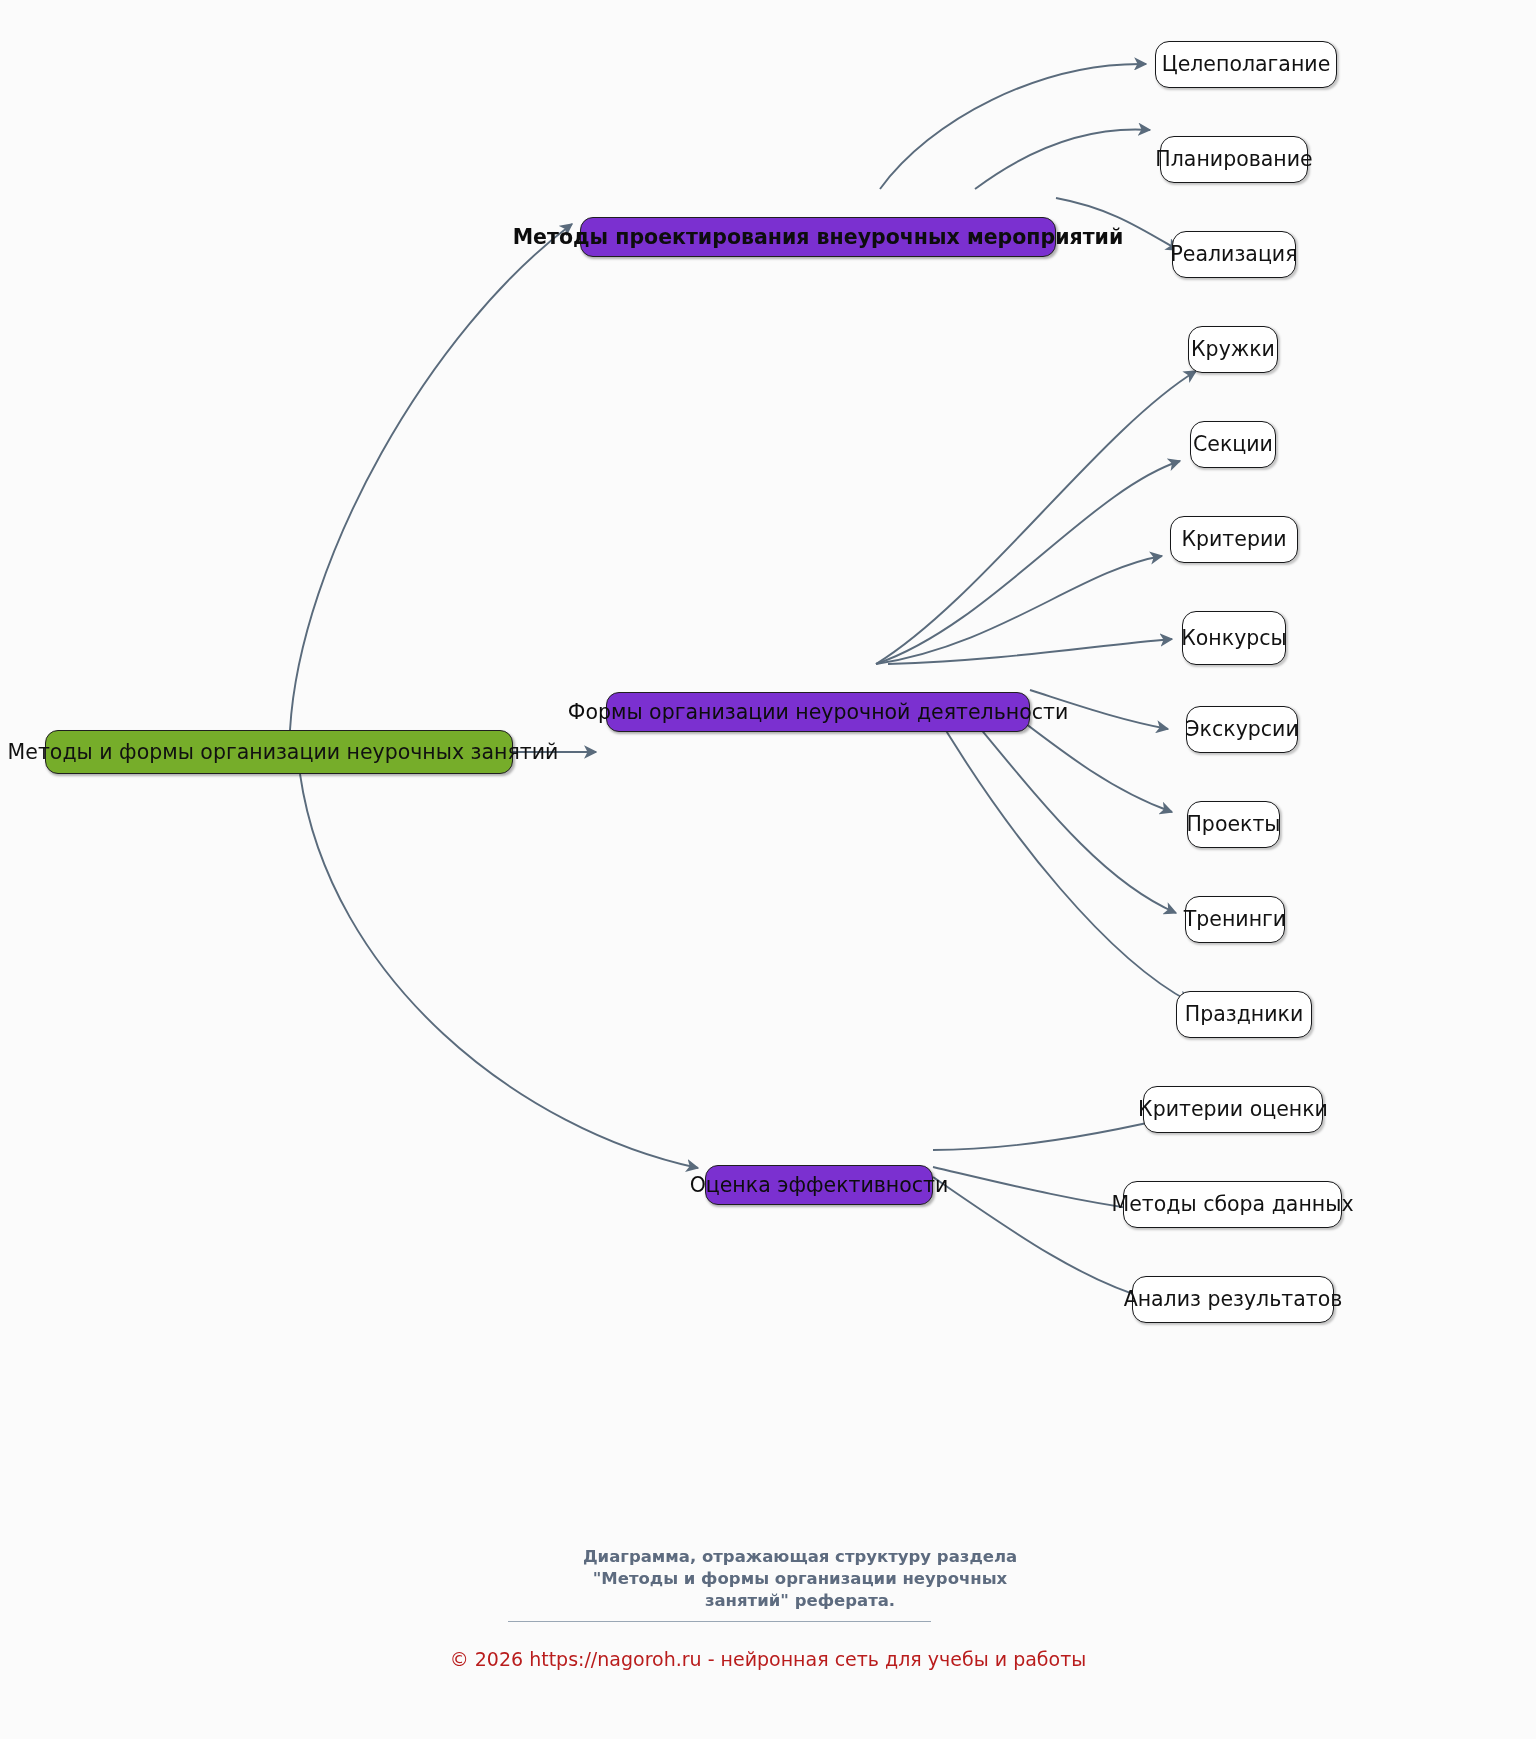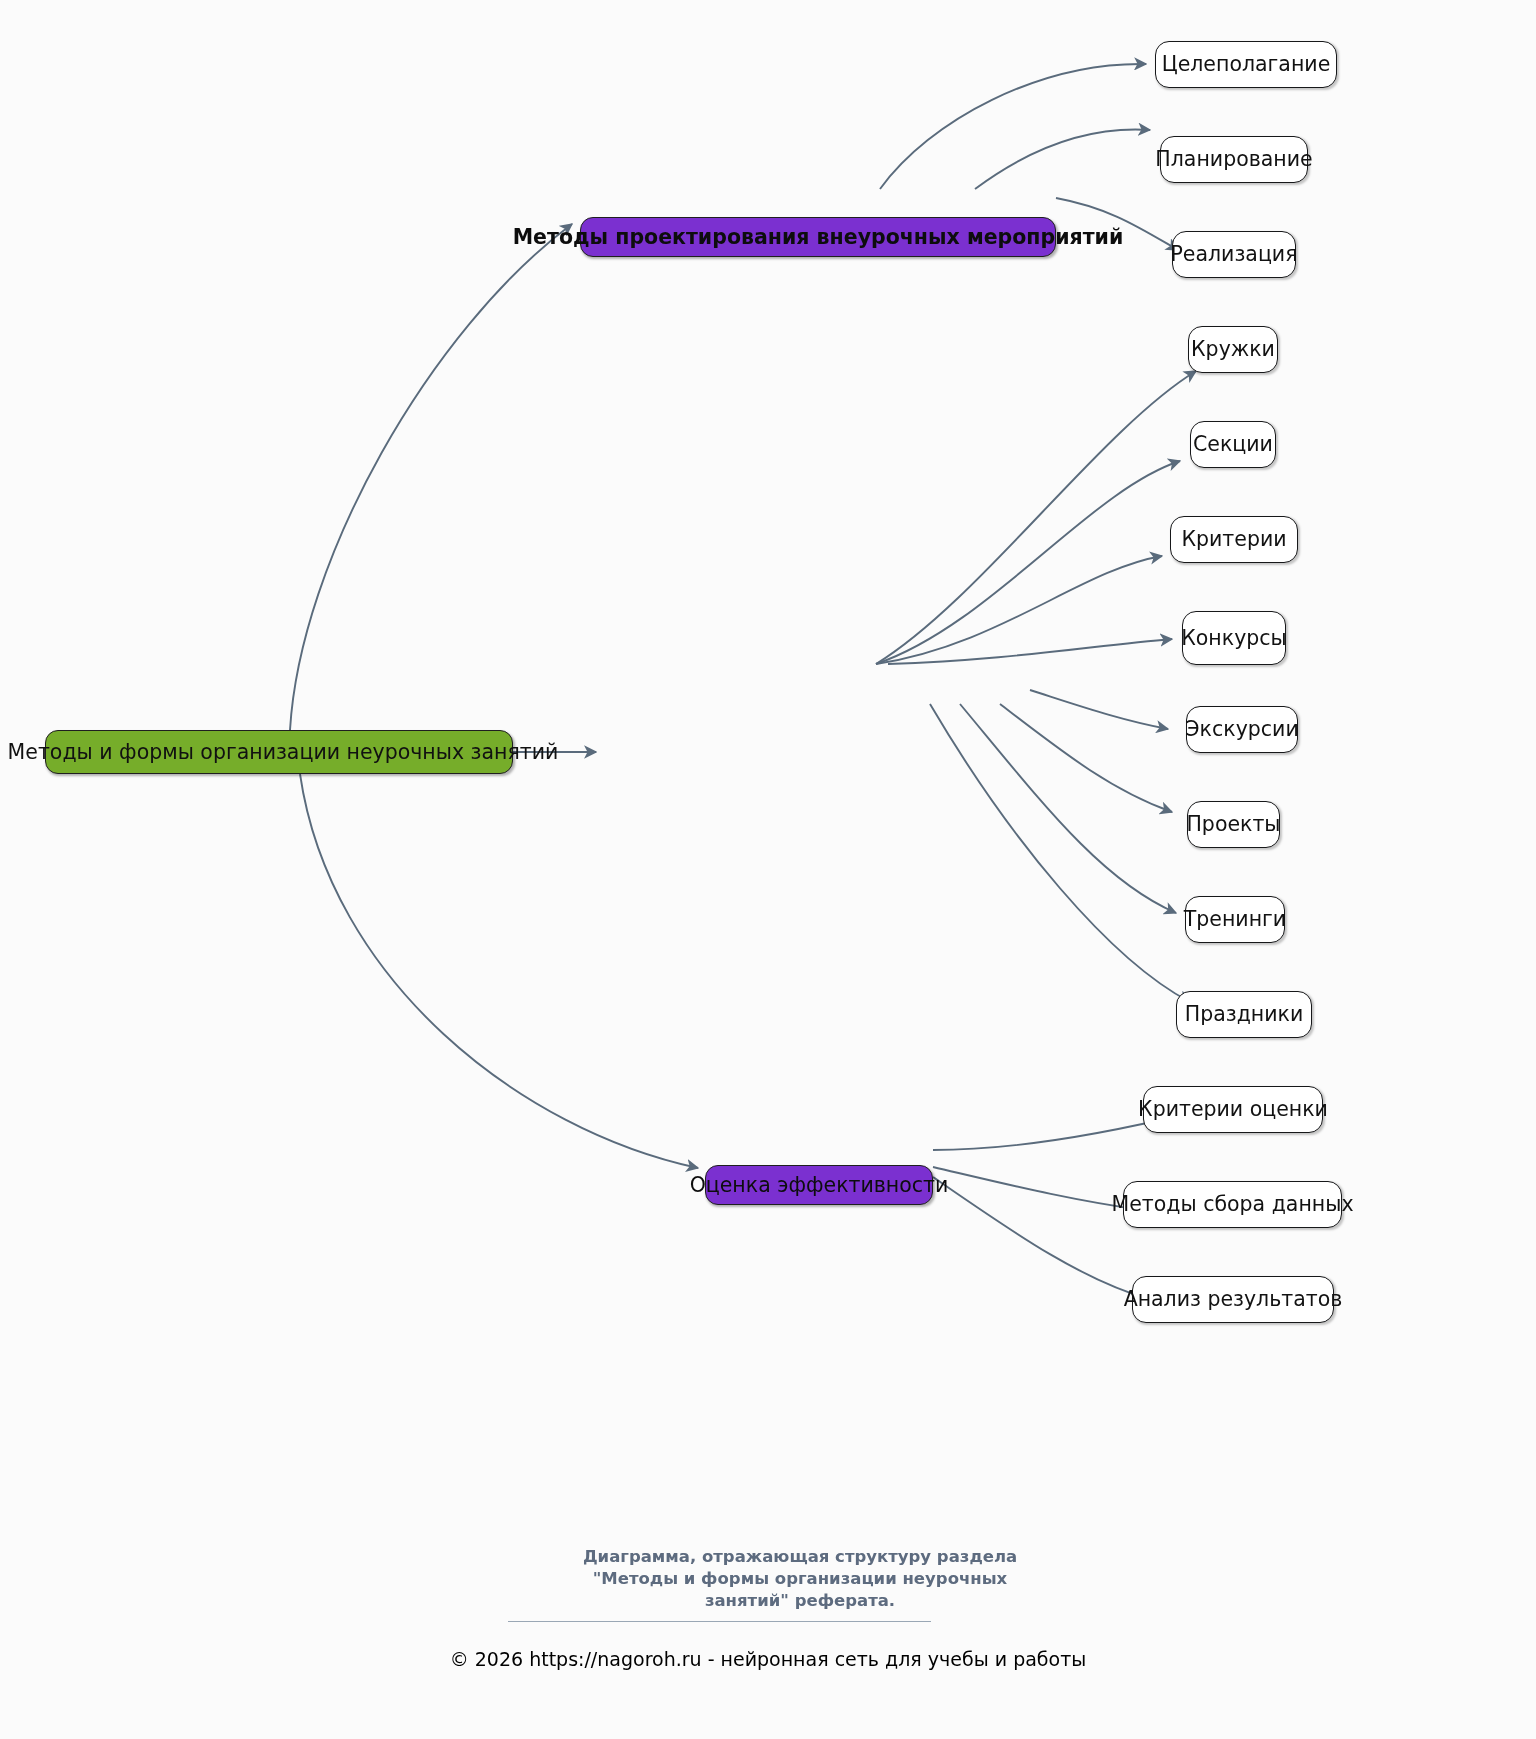--- a/index.html
+++ b/index.html
@@ -80,21 +80,21 @@
   .caption-rule {
     position: absolute;
     height: 1px;
     background: #9aa7b5;
   }
   .footer {
     position: absolute;
     left: 0;
     width: 1536px;
     text-align: center;
-    color: #000000;
+    color: #b91c1c;
     font-family: "DejaVu Sans", sans-serif;
     font-size: 19px;
   }
 </style>
 </head>
 <body>
 
 <div id="canvas">
 
   <svg class="edges" viewBox="0 0 1536 1739">
@@ -140,20 +140,23 @@
   <div class="node node-leaf" style="left:1155px;top:41px;width:182px;height:47px;">
     <span>Целеполагание</span>
   </div>
   <div class="node node-leaf" style="left:1160px;top:136px;width:148px;height:47px;">
     <span>Планирование</span>
   </div>
   <div class="node node-leaf" style="left:1172px;top:231px;width:124px;height:47px;">
     <span>Реализация</span>
   </div>
 
+  <div class="node node-branch plain" style="left:606px;top:664px;width:424px;height:40px;">
+    <span>Формы организации неурочной деятельности</span>
+  </div>
   <div class="node node-leaf" style="left:1188px;top:326px;width:90px;height:47px;">
     <span>Кружки</span>
   </div>
   <div class="node node-leaf" style="left:1190px;top:421px;width:86px;height:47px;">
     <span>Секции</span>
   </div>
   <div class="node node-leaf" style="left:1170px;top:516px;width:128px;height:47px;">
     <span>Критерии</span>
   </div>
   <div class="node node-leaf" style="left:1182px;top:611px;width:104px;height:54px;">

